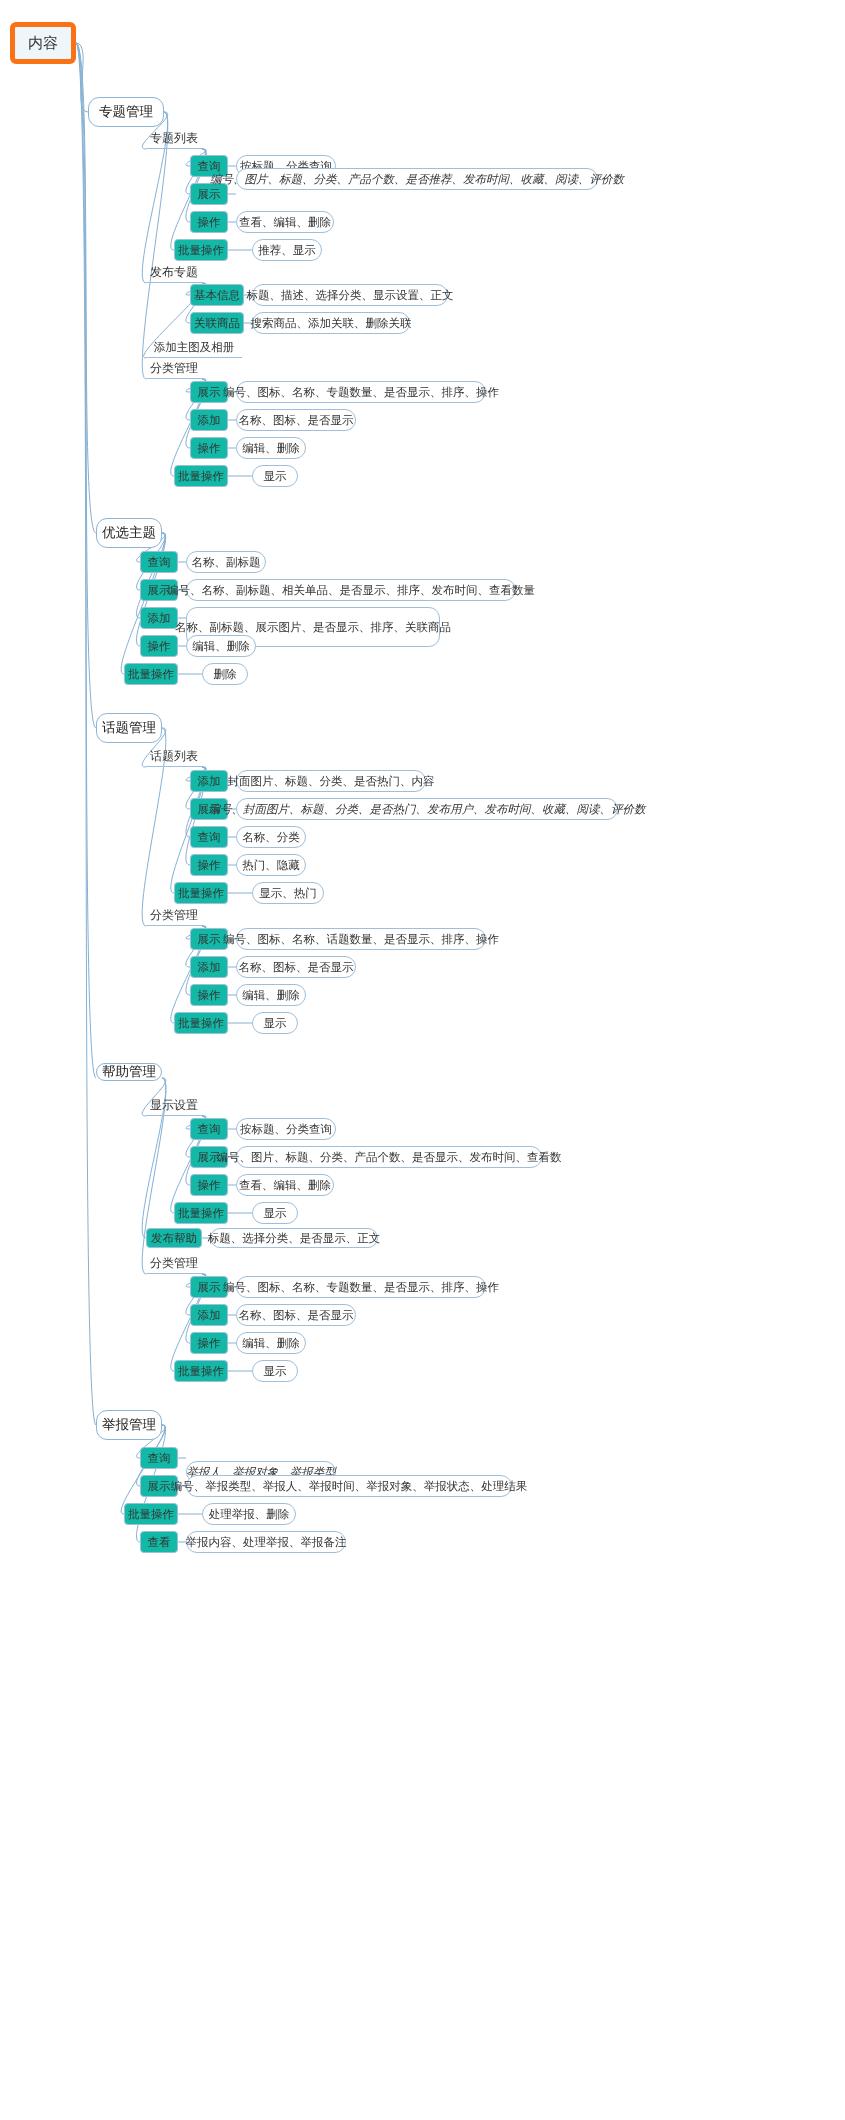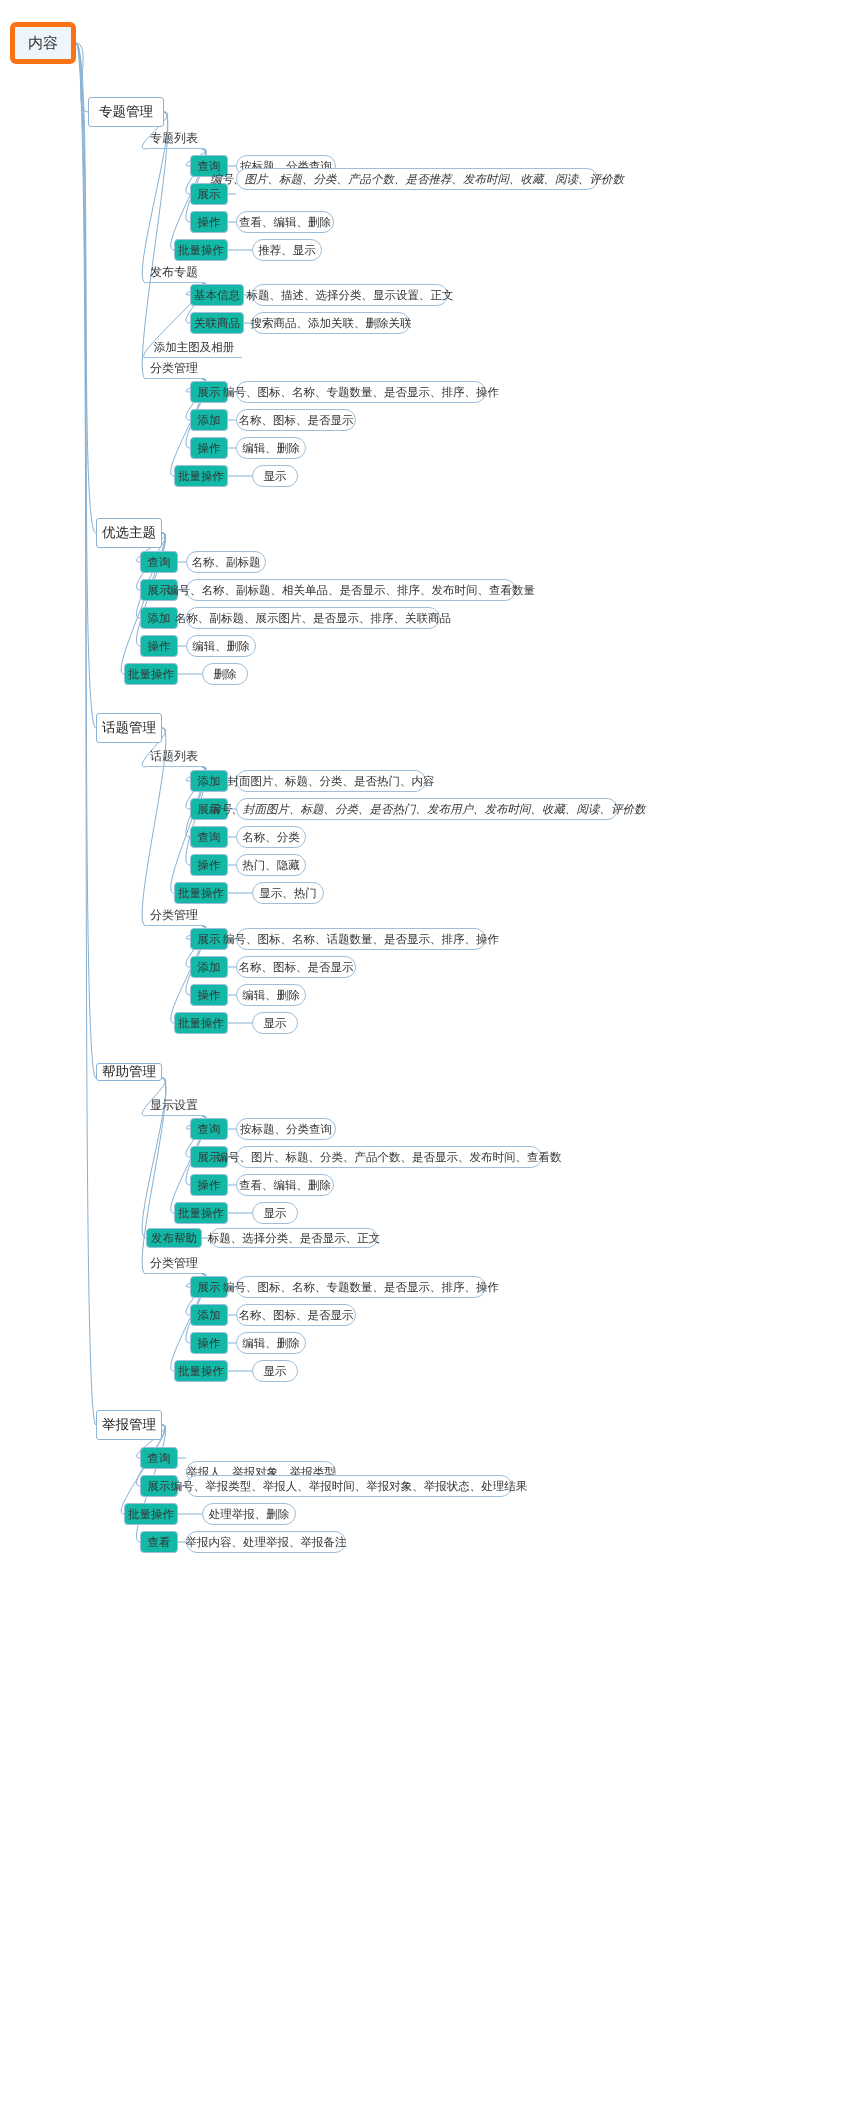--- a/index.html
+++ b/index.html
@@ -5,21 +5,21 @@
   html,body{margin:0;padding:0;background:#fff;}
   body{font-family:"Liberation Sans","DejaVu Sans",sans-serif;}
   #canvas{position:relative;width:845px;height:2120px;overflow:hidden;background:#fff;}
   svg.links{position:absolute;left:0;top:0;width:845px;height:2120px;pointer-events:none;}
   .node{position:absolute;box-sizing:border-box;white-space:nowrap;display:flex;align-items:center;justify-content:center;}
   .root{
     border:5px solid #f97316;border-radius:6px;background:#eef5fb;color:#333;
     font-size:15px;padding:0 12px;height:42px;
   }
   .lvl1{
-    border:1px solid #8bb4d6;border-radius:3px;background:#fff;color:#222;
+    border:1px solid #8bb4d6;border-radius:11px;background:#fff;color:#222;
     font-size:13.5px;padding:8px 12px;height:30px;
   }
   .lvl2{
     border:none;background:transparent;color:#333;font-size:12px;height:20px;padding:0 2px;
     border-bottom:1px solid #9dbfdb;
   }
   .lvl3{
     border:1px solid #9dbfdb;border-radius:4px;background:#14b8a6;color:#333;
     font-size:11.5px;height:22px;padding:0 8px;
   }
@@ -151,21 +151,21 @@
       <div class="node lvl3" style="left: 190px; top: 437px; width: 38px; height: 22px;">操作</div>
       <div class="node leaf" style="left: 236px; top: 437px; width: 70px; height: 22px;">编辑、删除</div>
       <div class="node lvl3" style="left: 174px; top: 465px; width: 54px; height: 22px;">批量操作</div>
       <div class="node leaf" style="left: 252px; top: 465px; width: 46px; height: 22px;">显示</div>
       <div class="node lvl1" style="left: 96px; top: 518px; width: 66px; height: 30px;">优选主题</div>
       <div class="node lvl3" style="left: 140px; top: 551px; width: 38px; height: 22px;">查询</div>
       <div class="node leaf" style="left: 186px; top: 551px; width: 80px; height: 22px;">名称、副标题</div>
       <div class="node lvl3" style="left: 140px; top: 579px; width: 38px; height: 22px;">展示</div>
       <div class="node leaf" style="left: 186px; top: 579px; width: 330px; height: 22px;">编号、名称、副标题、相关单品、是否显示、排序、发布时间、查看数量</div>
       <div class="node lvl3" style="left: 140px; top: 607px; width: 38px; height: 22px;">添加</div>
-      <div class="node leaf" style="left: 186px; top: 607px; width: 254px; height: 22px;">名称、副标题、展示图片、是否显示、排序、关联商品</div>
+      <div class="node leaf" style="left: 186px; top: 607px; width: 254px; height: 40px;">名称、副标题、展示图片、是否显示、排序、关联商品</div>
       <div class="node lvl3" style="left: 140px; top: 635px; width: 38px; height: 22px;">操作</div>
       <div class="node leaf" style="left: 186px; top: 635px; width: 70px; height: 22px;">编辑、删除</div>
       <div class="node lvl3" style="left: 124px; top: 663px; width: 54px; height: 22px;">批量操作</div>
       <div class="node leaf" style="left: 202px; top: 663px; width: 46px; height: 22px;">删除</div>
       <div class="node lvl1" style="left: 96px; top: 713px; width: 66px; height: 30px;">话题管理</div>
       <div class="node lvl2" style="left: 146px; top: 747px; width: 56px; height: 20px;">话题列表</div>
       <div class="node lvl3" style="left: 190px; top: 770px; width: 38px; height: 22px;">添加</div>
       <div class="node leaf" style="left: 236px; top: 770px; width: 190px; height: 22px;">封面图片、标题、分类、是否热门、内容</div>
       <div class="node lvl3" style="left: 190px; top: 798px; width: 38px; height: 22px;">展示</div>
       <div class="node leaf" style="left: 236px; top: 798px; width: 382px; height: 22px; font-style: italic;">编号、封面图片、标题、分类、是否热门、发布用户、发布时间、收藏、阅读、评价数</div>
@@ -200,21 +200,21 @@
       <div class="node lvl3" style="left: 190px; top: 1276px; width: 38px; height: 22px;">展示</div>
       <div class="node leaf" style="left: 236px; top: 1276px; width: 250px; height: 22px;">编号、图标、名称、专题数量、是否显示、排序、操作</div>
       <div class="node lvl3" style="left: 190px; top: 1304px; width: 38px; height: 22px;">添加</div>
       <div class="node leaf" style="left: 236px; top: 1304px; width: 120px; height: 22px;">名称、图标、是否显示</div>
       <div class="node lvl3" style="left: 190px; top: 1332px; width: 38px; height: 22px;">操作</div>
       <div class="node leaf" style="left: 236px; top: 1332px; width: 70px; height: 22px;">编辑、删除</div>
       <div class="node lvl3" style="left: 174px; top: 1360px; width: 54px; height: 22px;">批量操作</div>
       <div class="node leaf" style="left: 252px; top: 1360px; width: 46px; height: 22px;">显示</div>
       <div class="node lvl1" style="left: 96px; top: 1410px; width: 66px; height: 30px;">举报管理</div>
       <div class="node lvl3" style="left: 140px; top: 1447px; width: 38px; height: 22px;">查询</div>
-      <div class="node leaf" style="left: 186px; top: 1461px; width: 150px; height: 22px;">举报人、举报对象、举报类型</div>
+      <div class="node leaf" style="left: 186px; top: 1461px; width: 150px; height: 22px; font-style: italic;">举报人、举报对象、举报类型</div>
       <div class="node lvl3" style="left: 140px; top: 1475px; width: 38px; height: 22px;">展示</div>
       <div class="node leaf" style="left: 186px; top: 1475px; width: 326px; height: 22px;">编号、举报类型、举报人、举报时间、举报对象、举报状态、处理结果</div>
       <div class="node lvl3" style="left: 124px; top: 1503px; width: 54px; height: 22px;">批量操作</div>
       <div class="node leaf" style="left: 202px; top: 1503px; width: 94px; height: 22px;">处理举报、删除</div>
       <div class="node lvl3" style="left: 140px; top: 1531px; width: 38px; height: 22px;">查看</div>
       <div class="node leaf" style="left: 186px; top: 1531px; width: 160px; height: 22px;">举报内容、处理举报、举报备注</div>
     </div>
 </div>
 
 </body></html>

